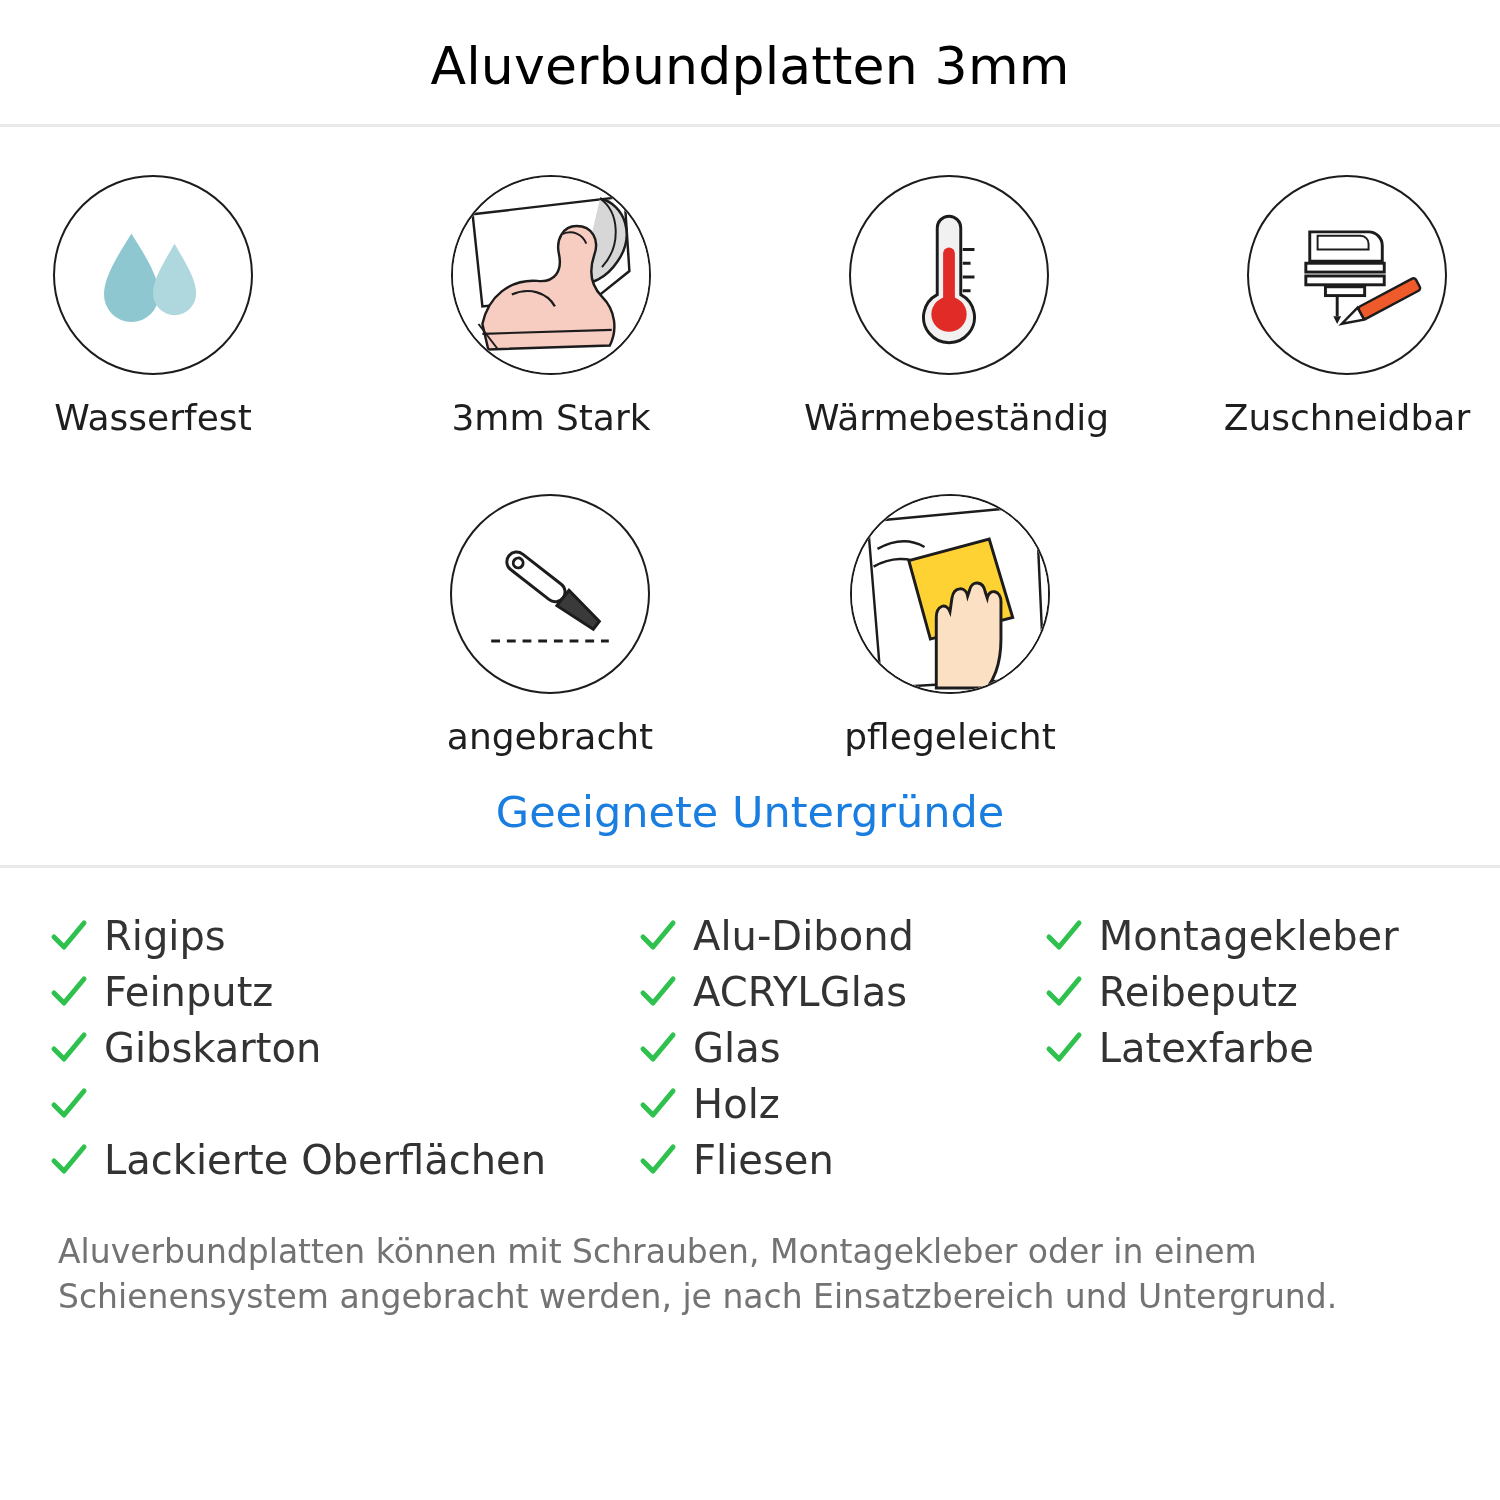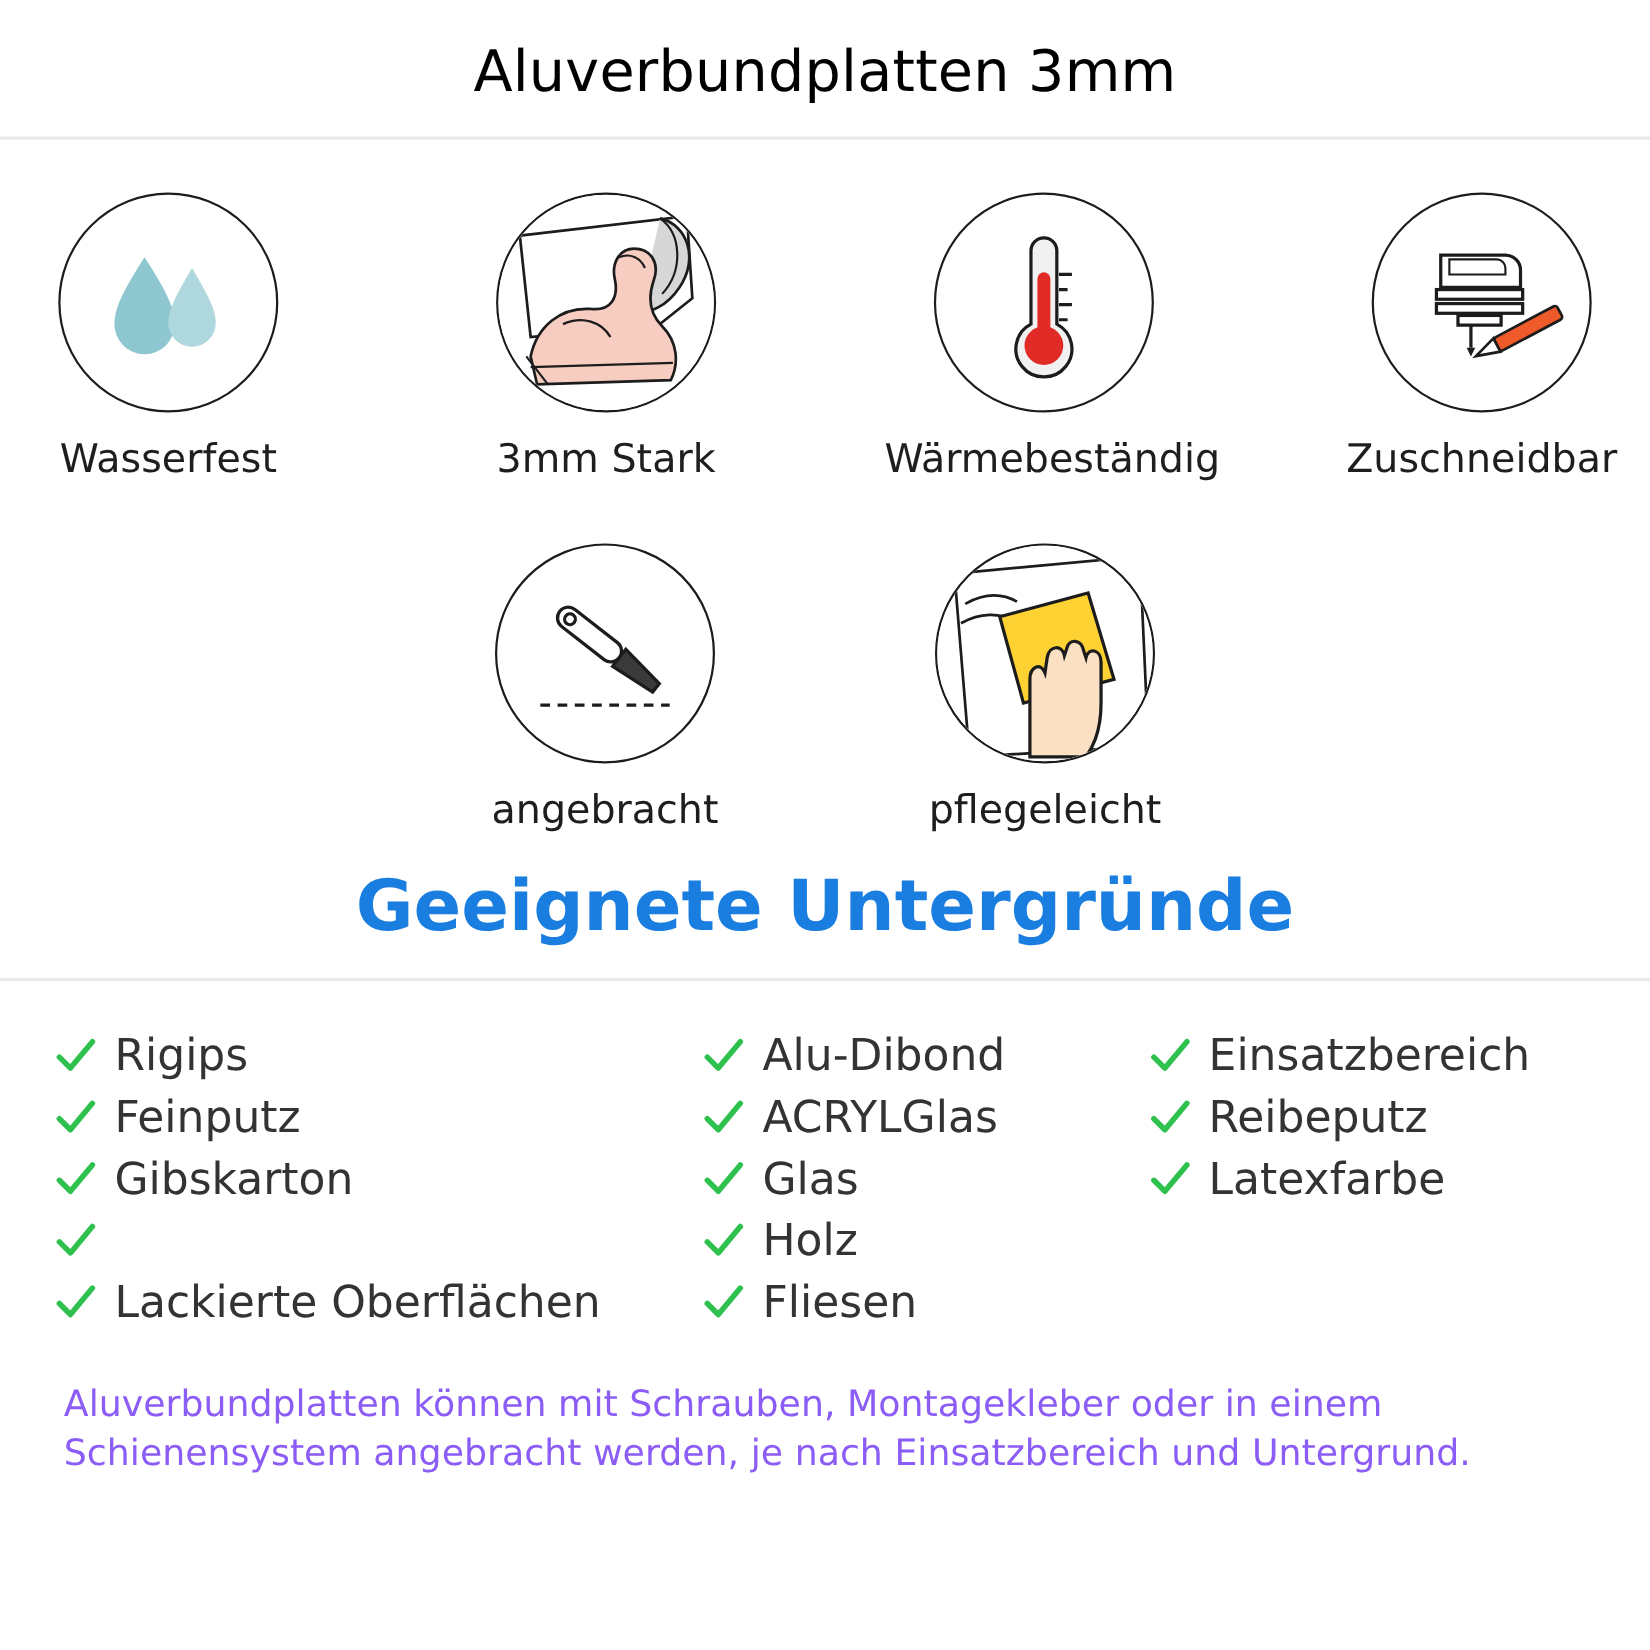--- a/index.html
+++ b/index.html
@@ -26,22 +26,22 @@
     padding-bottom: 28px;
   }
   .rule {
     height: 3px;
     background: #e9e9e9;
     width: 100%;
   }
 
   .section-title {
     color: #1a7ee0;
-    font-size: 64px;
-    font-weight: 700;
+    font-size: 43px;
+    font-weight: 400;
     text-align: center;
     padding-top: 30px;
     padding-bottom: 28px;
   }
 
   
   .features { padding-top: 48px; }
   .feature-row {
     display: flex;
     justify-content: center;
@@ -101,21 +101,21 @@
   .check-text {
     font-size: 40px;
     color: #333;
     font-weight: 400;
     white-space: nowrap;
   }
 
   .footer-note {
     margin-top: 42px;
     padding: 0 58px;
-    color: #8b5cf6;
+    color: #737373;
     font-size: 33px;
     line-height: 1.35;
     font-weight: 400;
   }
 </style>
 </head>
 <body>
 
 <div class="page">
 
@@ -327,21 +327,21 @@
       </div>
     </div>
 
     <div class="col col3">
       <div class="check-item">
         <span class="check-icon">
           <svg viewBox="0 0 38 38" width="38" height="38">
               <path d="M4 20 L14 30 L34 6" fill="none" stroke="#2ec14e" stroke-width="5" stroke-linecap="round" stroke-linejoin="round"></path>
             </svg>
         </span>
-        <span class="check-text">Einsatzbereich</span>
+        <span class="check-text">Montagekleber</span>
       </div>
       <div class="check-item">
         <span class="check-icon">
           <svg viewBox="0 0 38 38" width="38" height="38">
               <path d="M4 20 L14 30 L34 6" fill="none" stroke="#2ec14e" stroke-width="5" stroke-linecap="round" stroke-linejoin="round"></path>
             </svg>
         </span>
         <span class="check-text">Reibeputz</span>
       </div>
       <div class="check-item">

